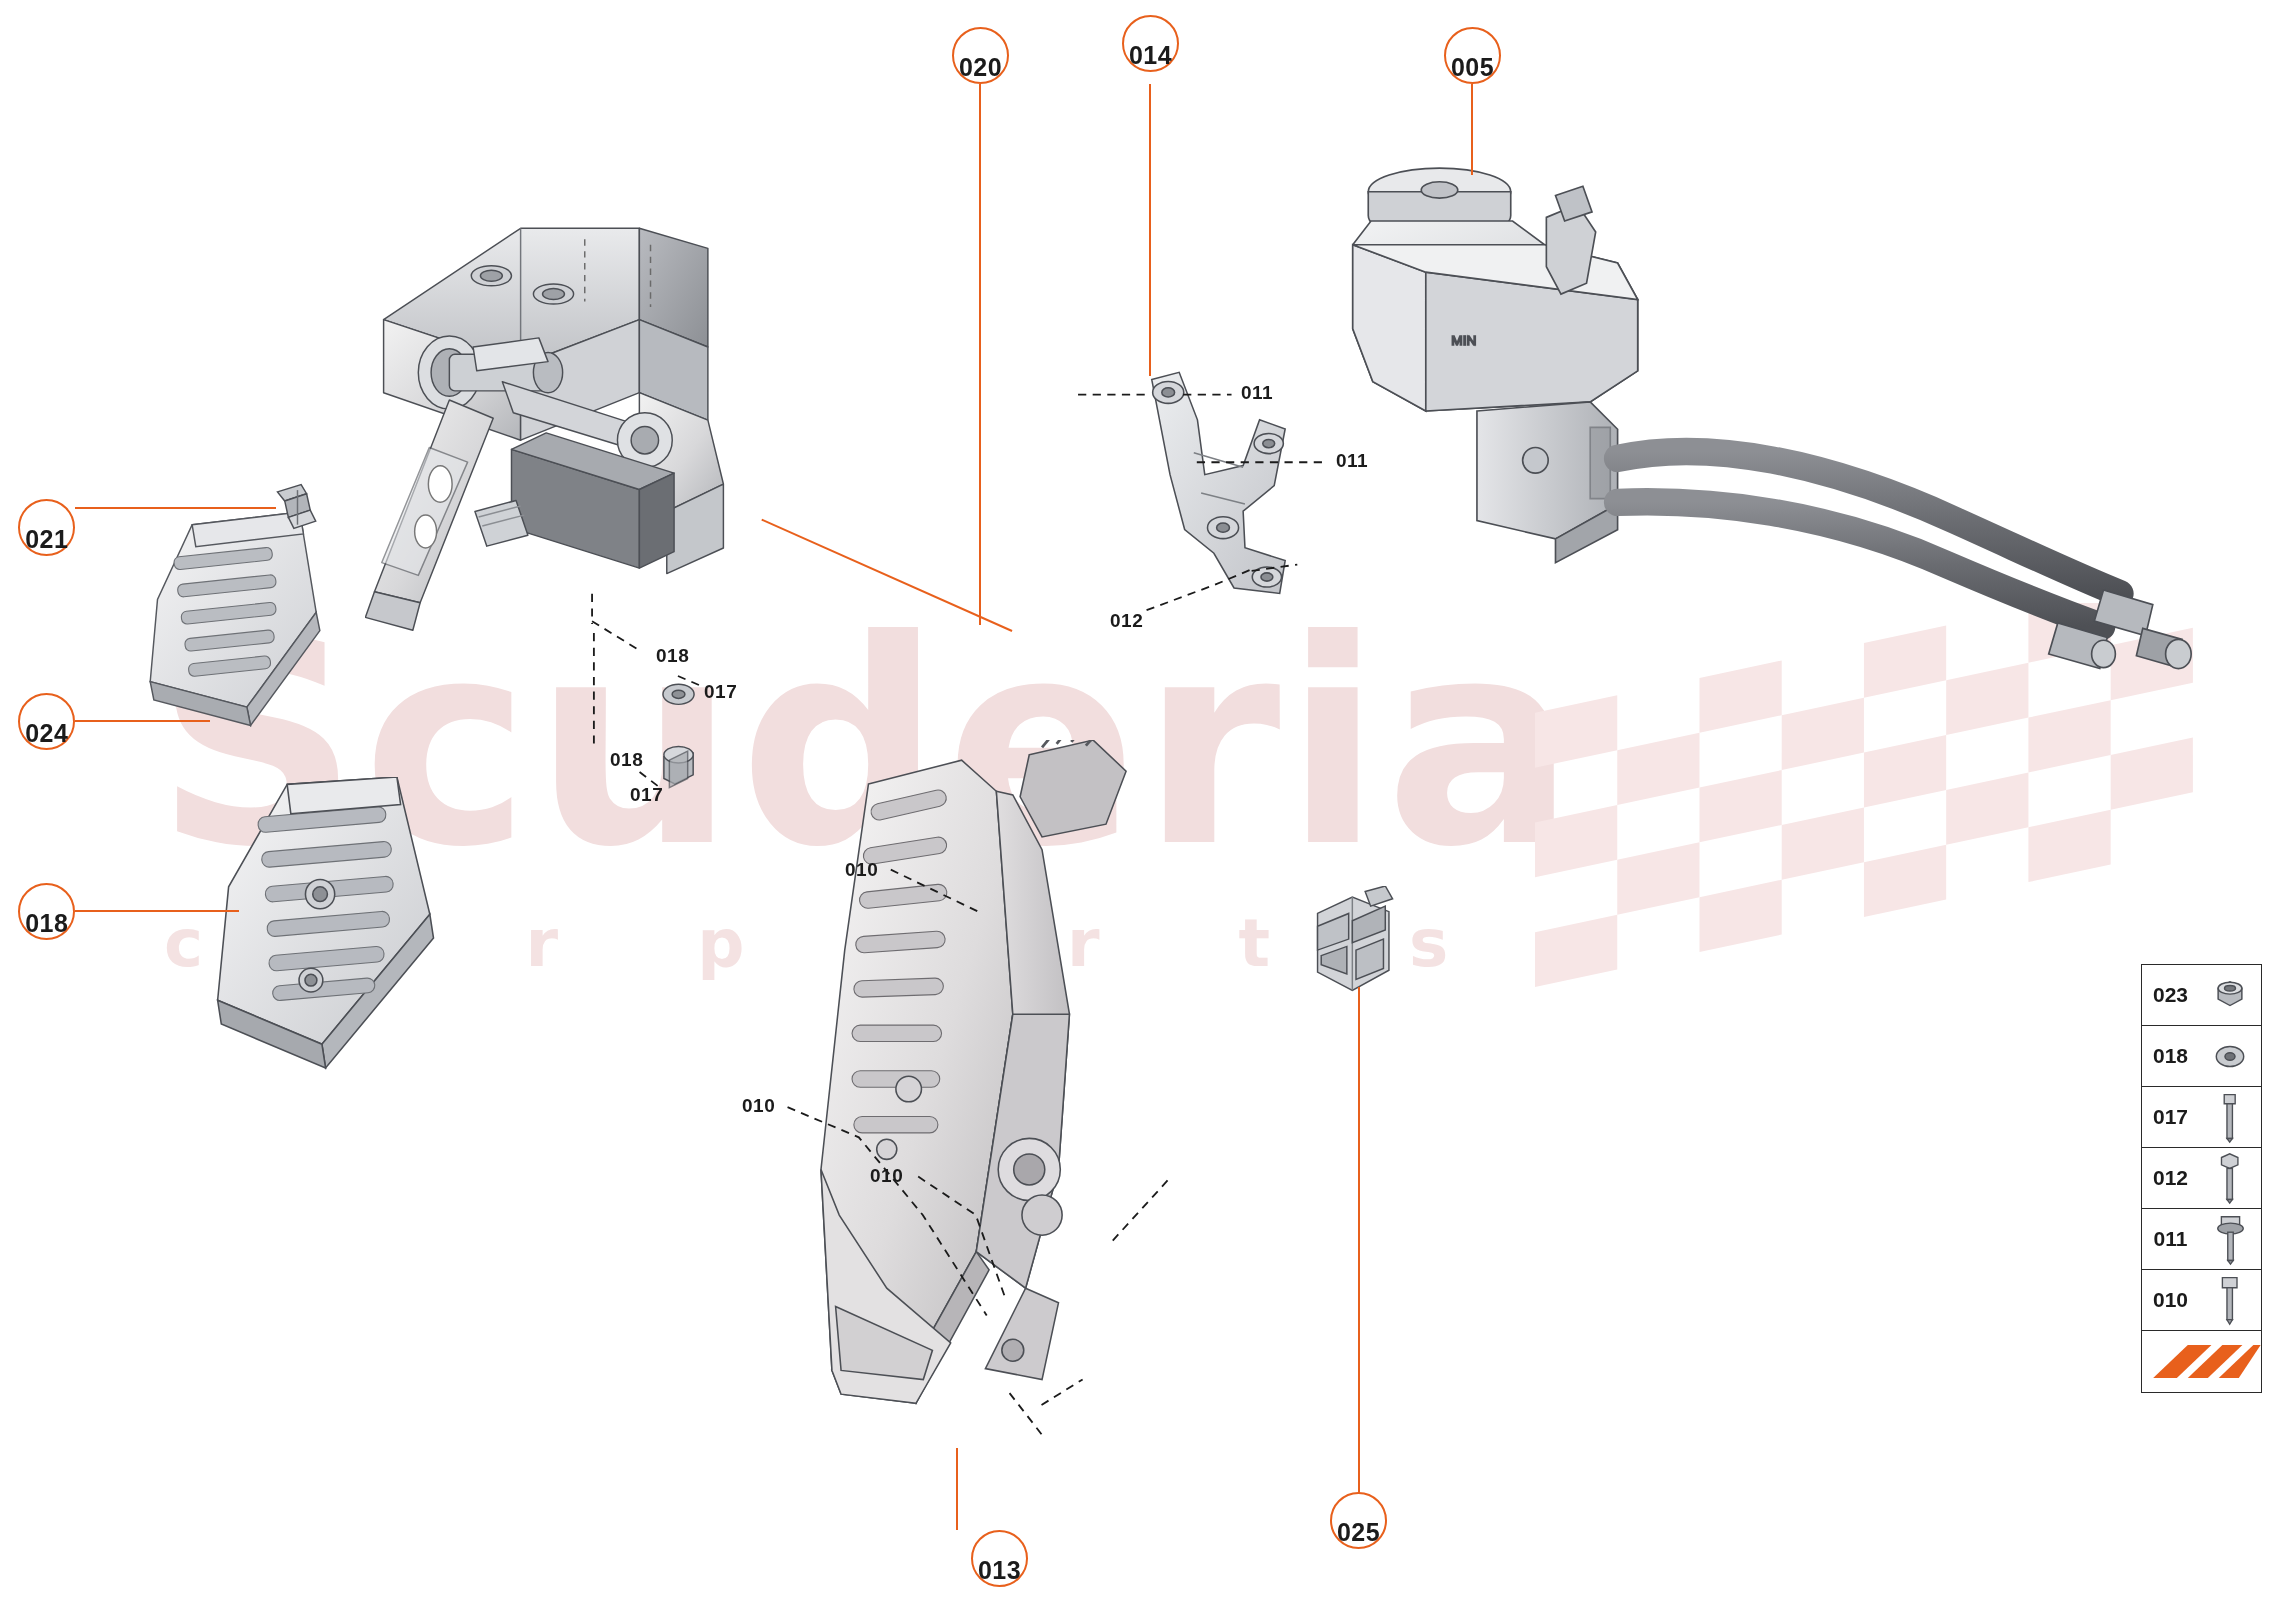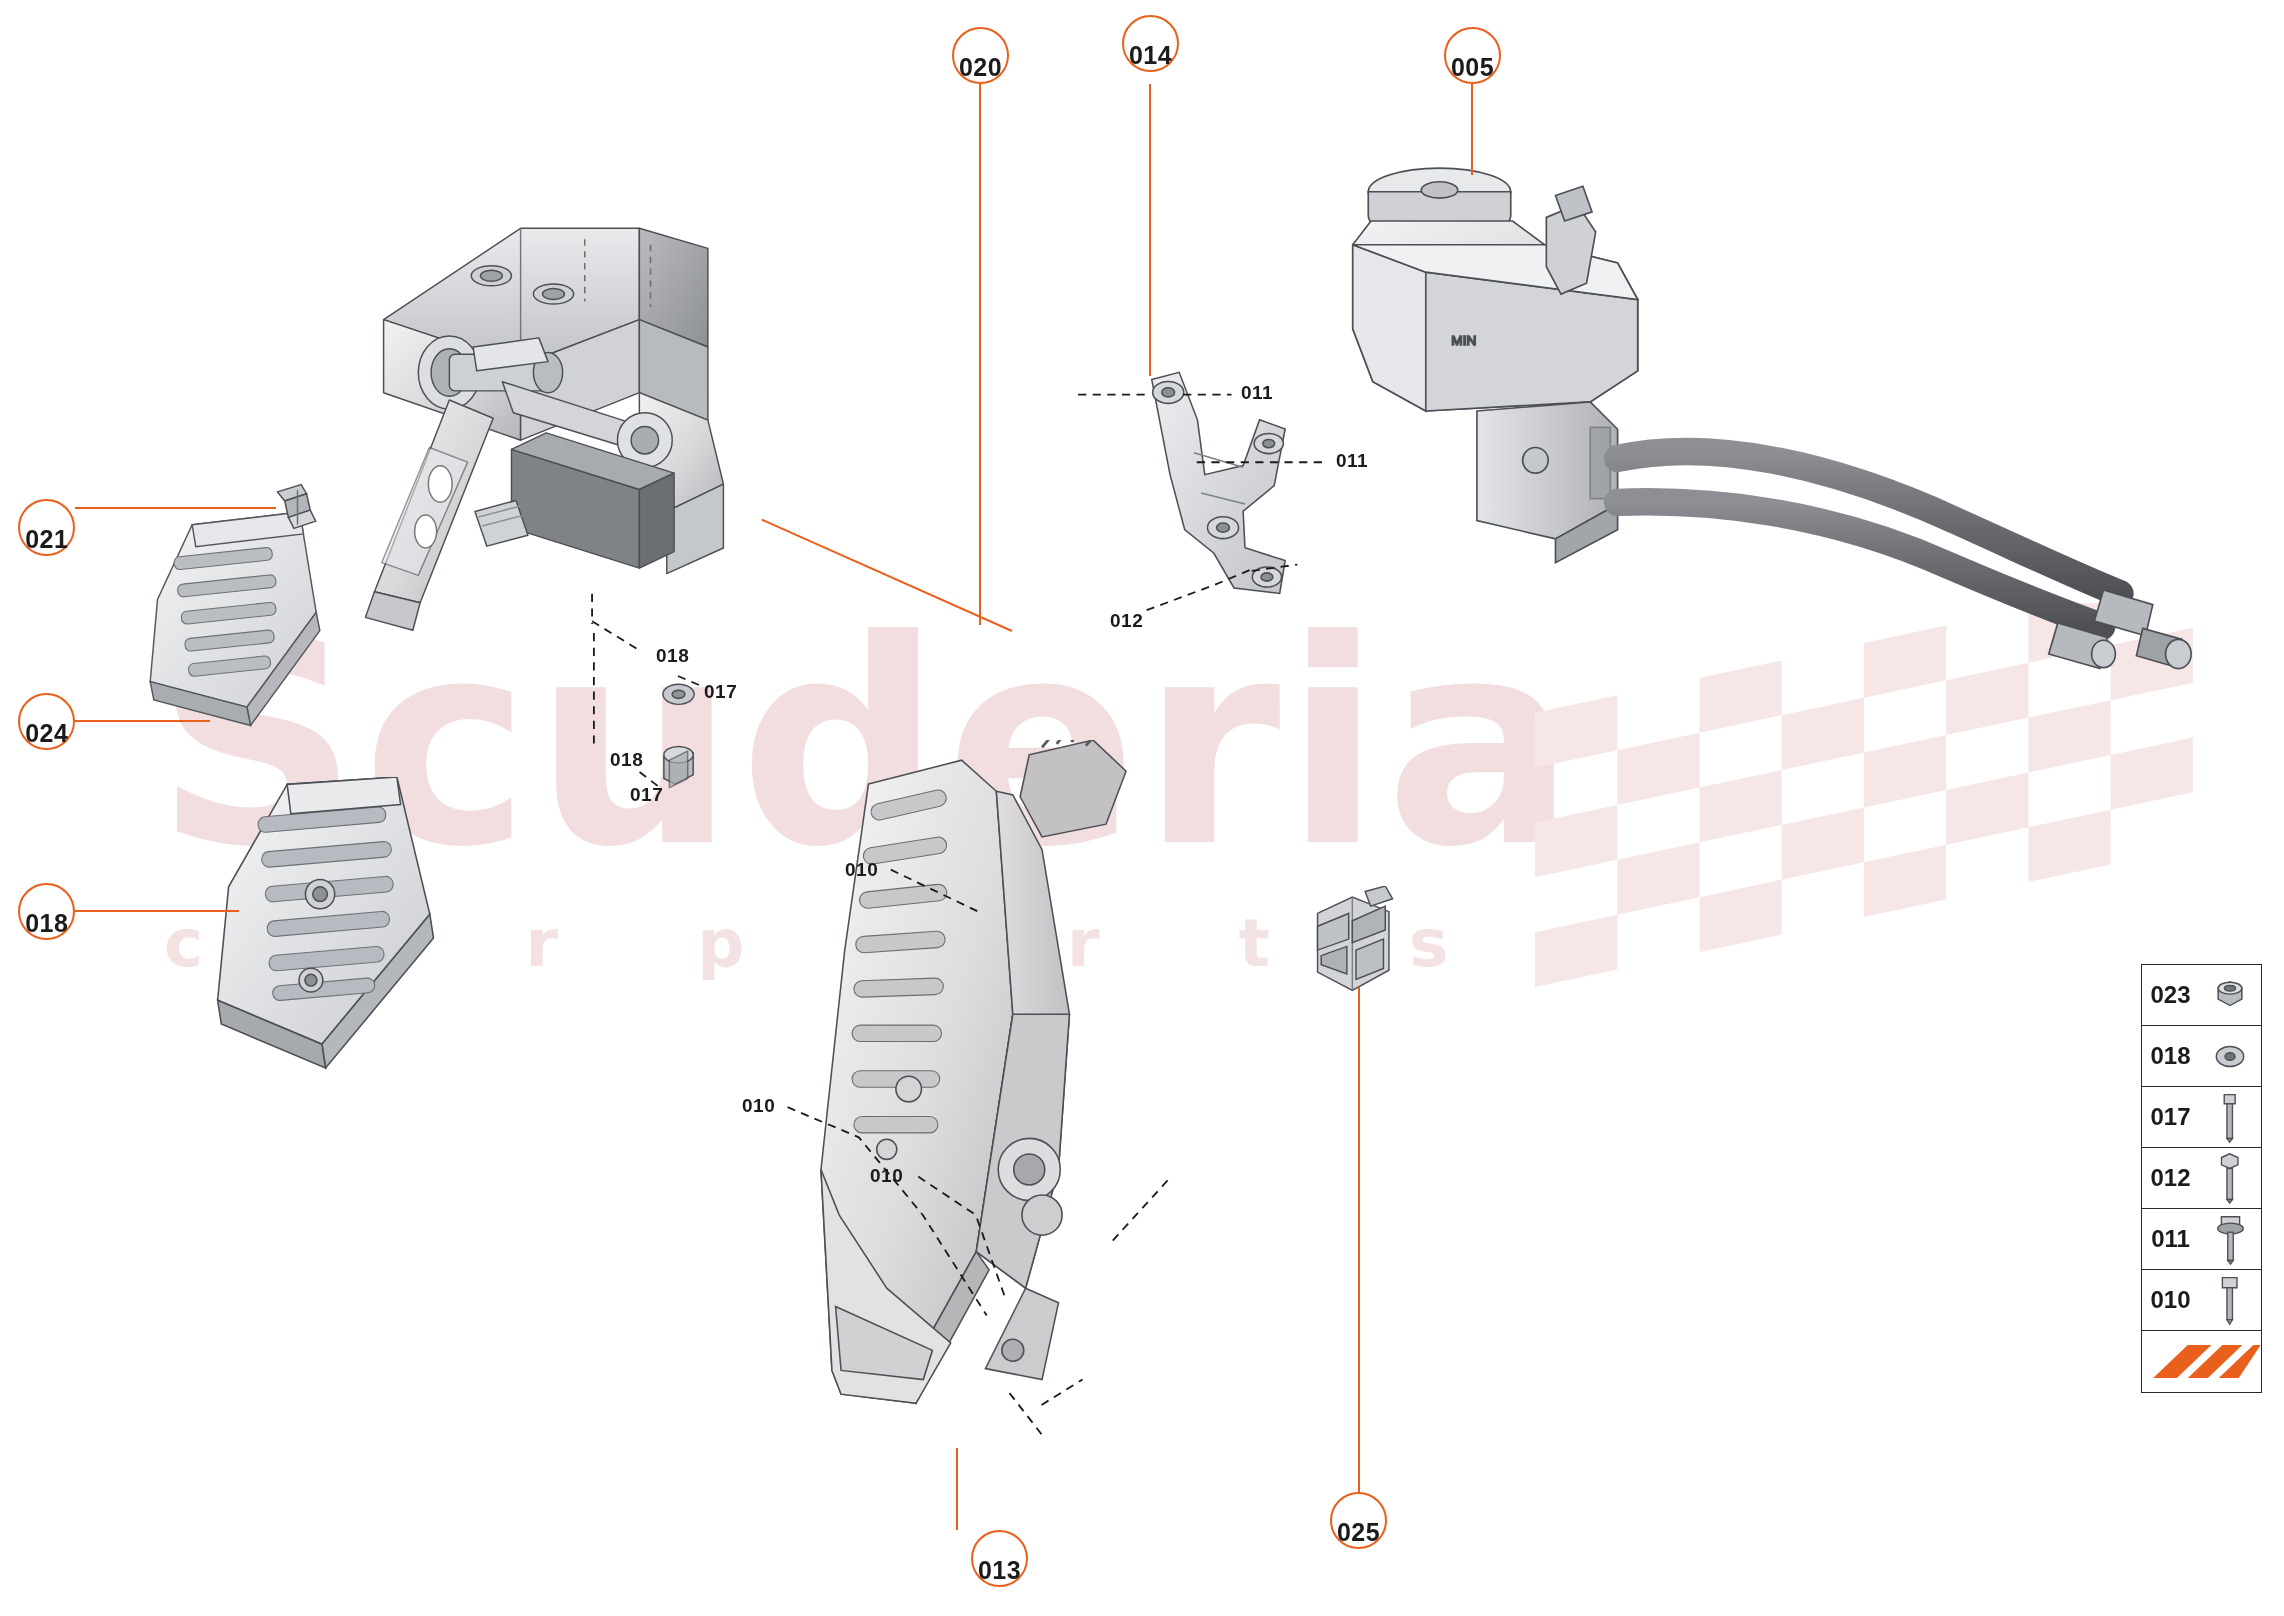--- a/index.html
+++ b/index.html
@@ -49,21 +49,21 @@
   #legend{
     position:absolute;right:22px;top:964px;width:119px;
     border:1.5px solid #2a2a2a;background:#fff;z-index:45;
   }
   #legend .row{
     height:61px;border-bottom:1.5px solid #2a2a2a;
     display:flex;align-items:center;box-sizing:border-box;
   }
   #legend .row:last-child{border-bottom:none;}
   #legend .code{
-    width:57px;text-align:center;font-size:24px;font-weight:700;color:#1b1b1b;
+    width:57px;text-align:center;font-size:21px;font-weight:700;color:#1b1b1b;
   }
   #legend .art{flex:1;display:flex;align-items:center;justify-content:center;height:100%;}
 
   
   .art-svg{position:absolute;z-index:10;}
 </style>
 </head>
 <body>
 
 <div id="stage">

